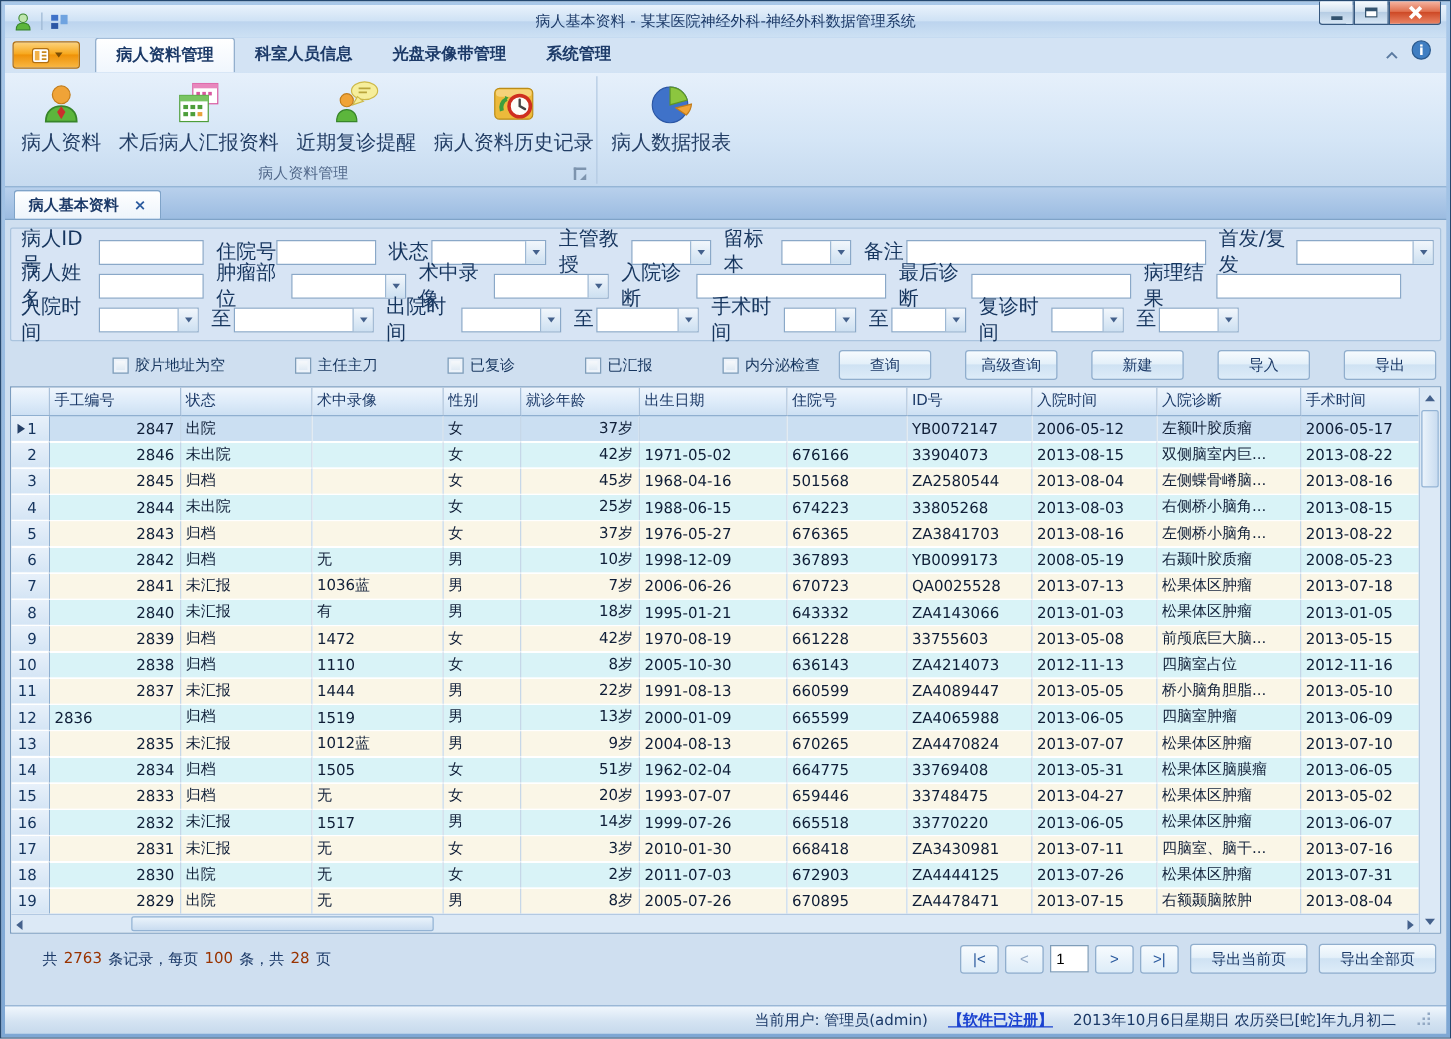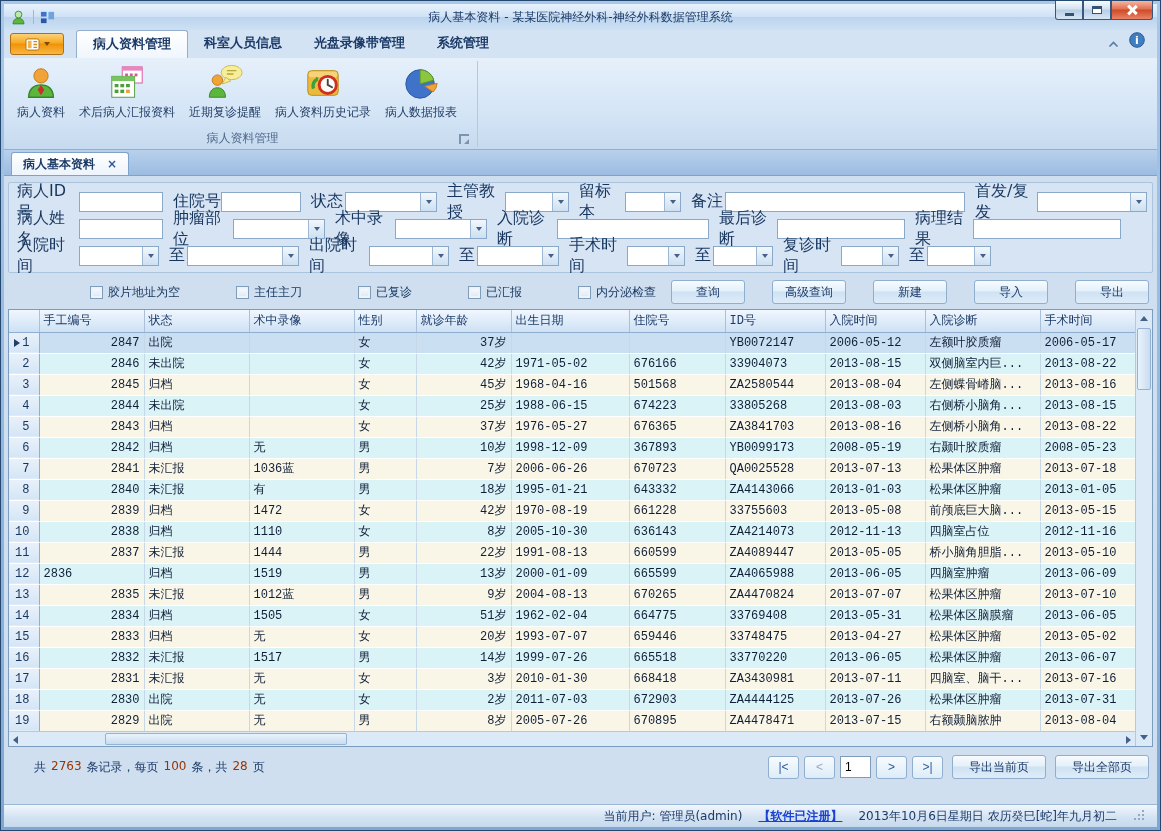--- a/index.html
+++ b/index.html
@@ -43,21 +43,21 @@
   .tabrow-right{ margin-left:auto; display:flex; align-items:center; gap:10px;
     margin-bottom:6px; margin-right:10px;}
   
   .ribbon{ height:92px; border-bottom:1px solid #8fafd0; padding:3px 0 0 4px;
     background:linear-gradient(#e6f0fb,#d4e5f6 60%,#c6daef); }
   .rgroup{ width:470px; height:86px; display:flex; flex-direction:column;
     border-right:1px solid #b3c9e2; }
   .tools{ display:flex; flex:1; padding:1px 2px; }
   .tool{ display:flex; flex-direction:column; align-items:center; padding:2px 7px; border-radius:3px;}
   .tool-icon svg{ width:38px; height:38px; display:block;}
-  .tool-label{ font-size:12px; color:#243f66; margin-top:2px; white-space:nowrap; }
+  .tool-label{ font-size:16px; color:#243f66; margin-top:2px; white-space:nowrap; }
   .gfoot{ height:17px; display:flex; align-items:center; justify-content:center;
     position:relative; color:#51688a; font-size:12px; }
   .launcher{ position:absolute; right:8px; bottom:3px; width:10px; height:10px;
     border-left:2px solid #7d94ae; border-top:2px solid #7d94ae; }
   .launcher::after{ content:""; position:absolute; right:0px; bottom:0px; width:0; height:0;
     border-top:5px solid transparent; border-right:5px solid #7d94ae; }
   
   .doctabs{ height:26px; background:linear-gradient(#b8d0ec,#9cbce1);
     border-bottom:1px solid #7fa3c8; display:flex; align-items:flex-end; padding-left:7px;}
   .doctab{ height:23px; display:flex; align-items:center; gap:12px; padding:0 11px;
@@ -82,21 +82,21 @@
   .chk{ display:flex; align-items:center; gap:5px; font-size:12px; color:#16355e; }
   .cbox{ width:13px; height:13px; border:1px solid #7f9db9; background:linear-gradient(#fdfdfd,#d9e6f2);
     box-shadow:inset 0 0 0 2px #edf3fa; }
   .actions{ margin-left:auto; display:flex; gap:27px; }
   .abtn{ min-width:74px; height:24px; border:1px solid #90aecd; border-radius:3px; font-size:12px;
     color:#1c3a68; padding:0 12px;
     background:linear-gradient(#f7fbfe,#e4f0f9 45%,#cfe2f3 50%,#ddecf8); }
   
   .gridwrap{ display:flex; border:1px solid #7a9cbf; background:#fff; height:438px; }
   .gridleft{ flex:1; display:flex; flex-direction:column; overflow:hidden; }
-  .gtable-scroll{ flex:1; overflow:hidden;font-family:Liberation Mono, monospace; }
+  .gtable-scroll{ flex:1; overflow:hidden; }
   table{ border-collapse:collapse; table-layout:fixed; width:1128px; }
   th,td{ height:21px; padding:0 4px; font-size:12px; overflow:hidden;
     white-space:nowrap; text-overflow:ellipsis; }
   thead th{ height:22px; background:linear-gradient(#f0f6fd,#ddebf9 55%,#cde0f3);
     border-right:1px solid #a8c0da; border-bottom:1px solid #8fafd0;
     color:#1c3a68; font-weight:normal; text-align:left; }
   td{ border-right:1px solid #c6d7e8; border-bottom:1px solid rgba(255,255,255,.75); color:#101f38;}
   tr.cream td{ background:#faf6e7; } tr.cyan td{ background:#d9f3f7; } tr.sel td{ background:#cbdff2; }
   td.selcol{ background:linear-gradient(#e8f1fa,#d5e5f5)!important;
     border-right:1px solid #8fafd0; text-align:right; color:#16355e; position:relative;

